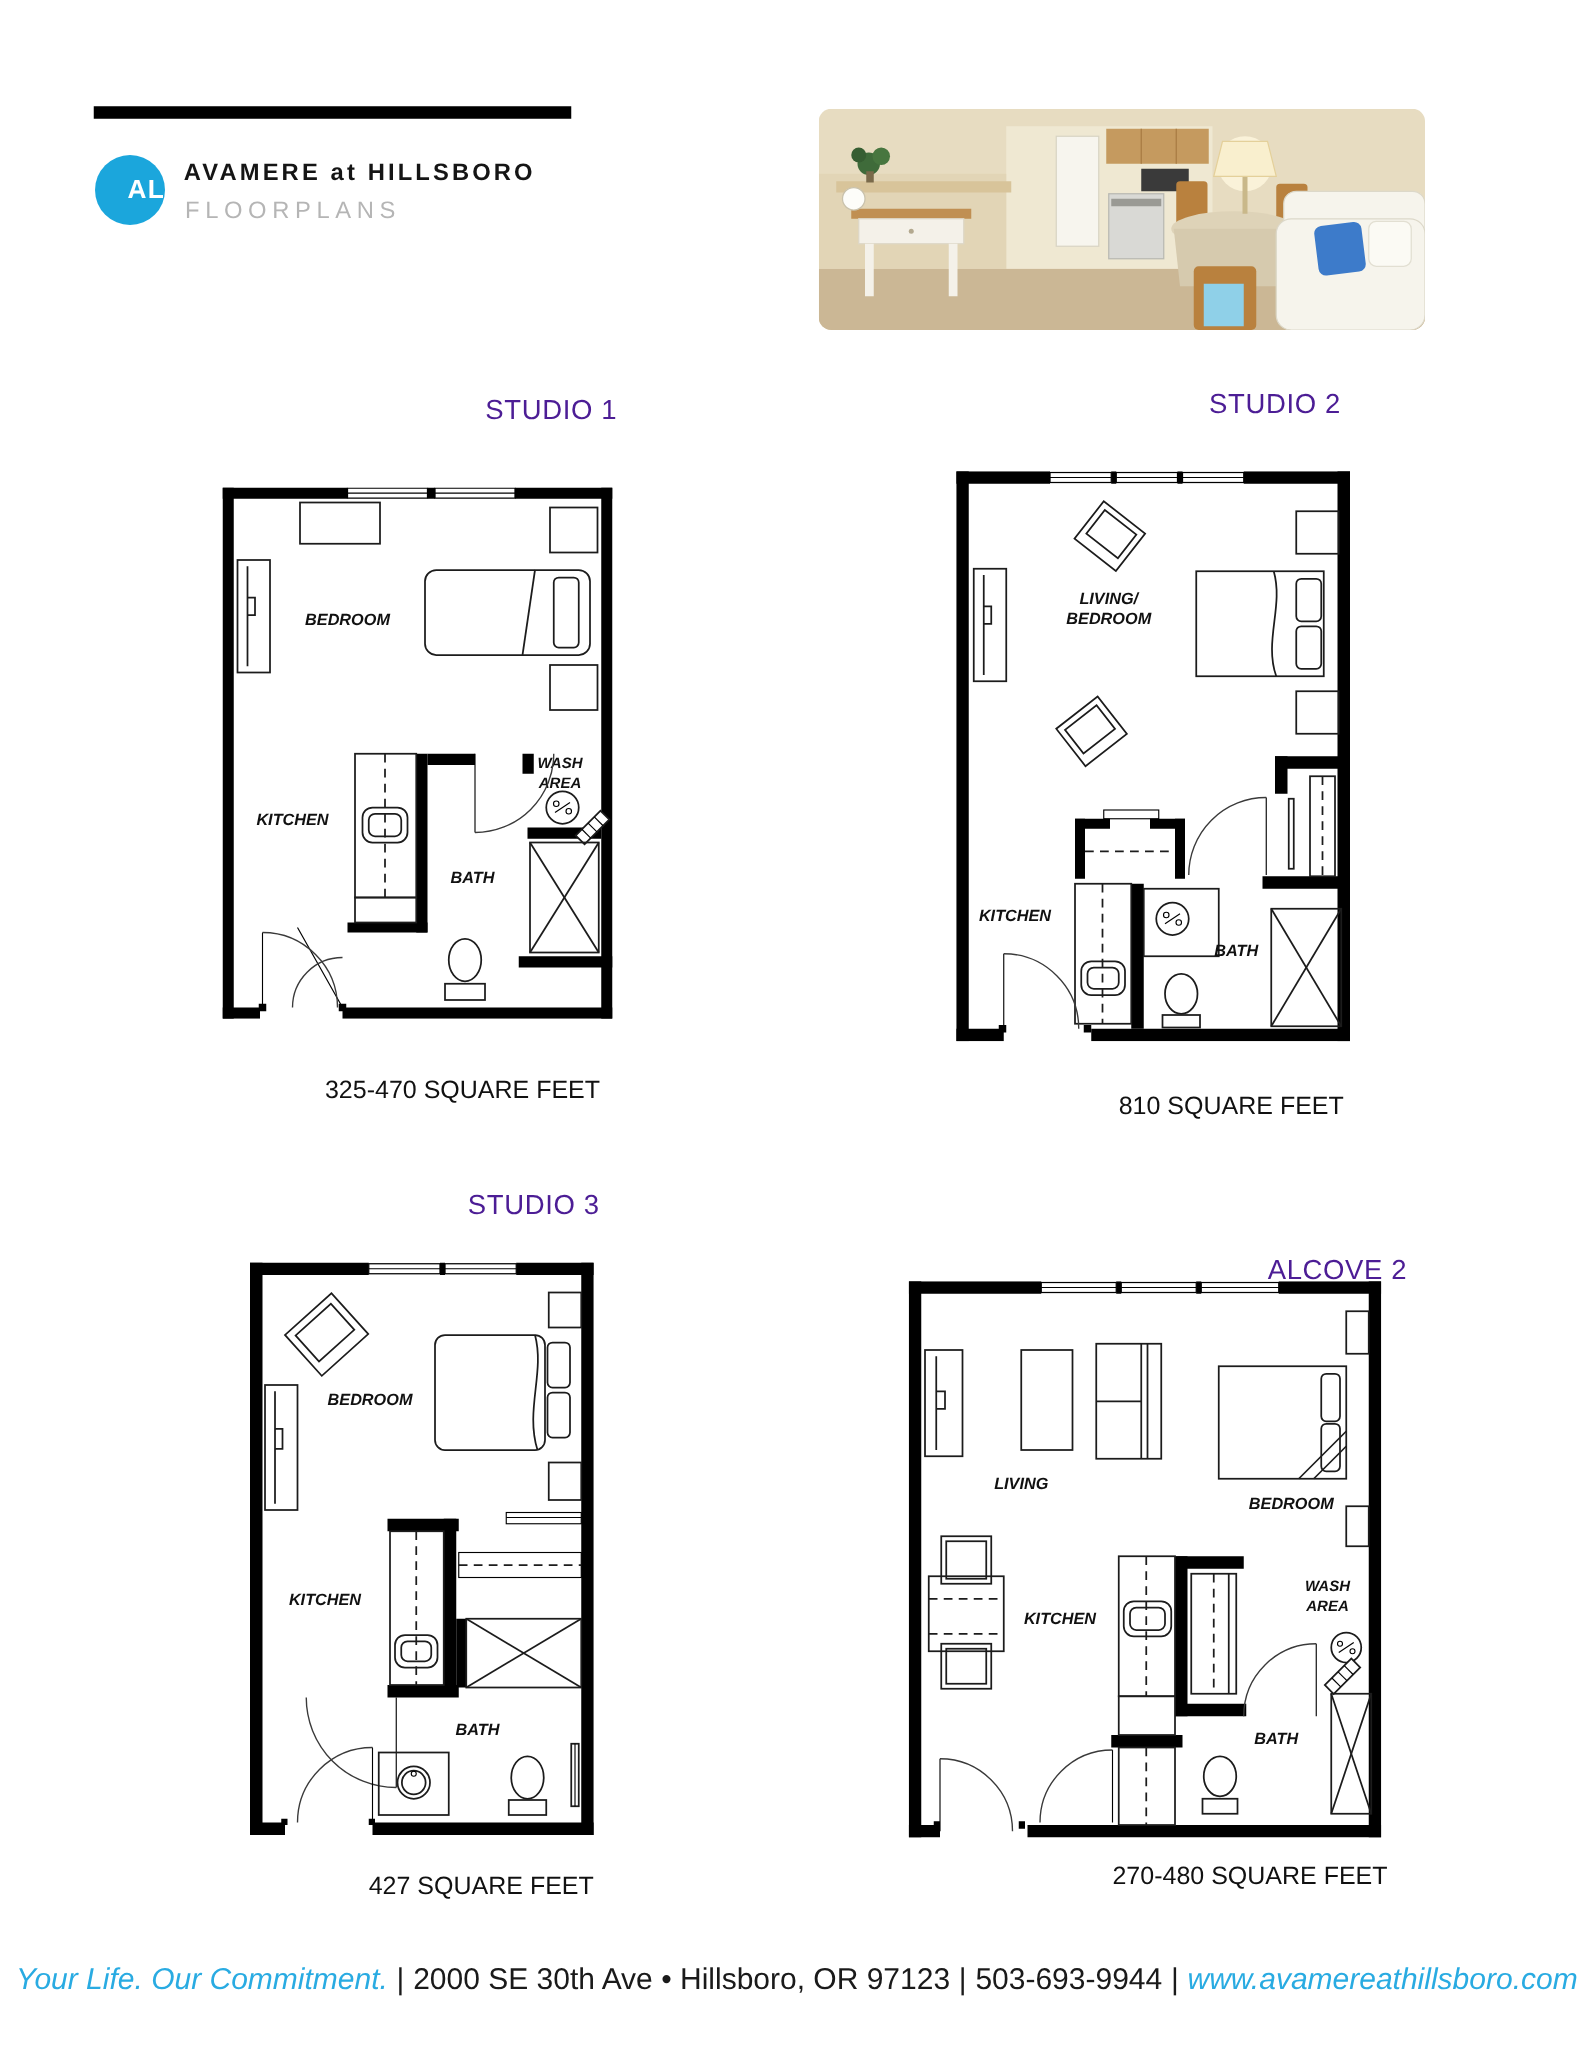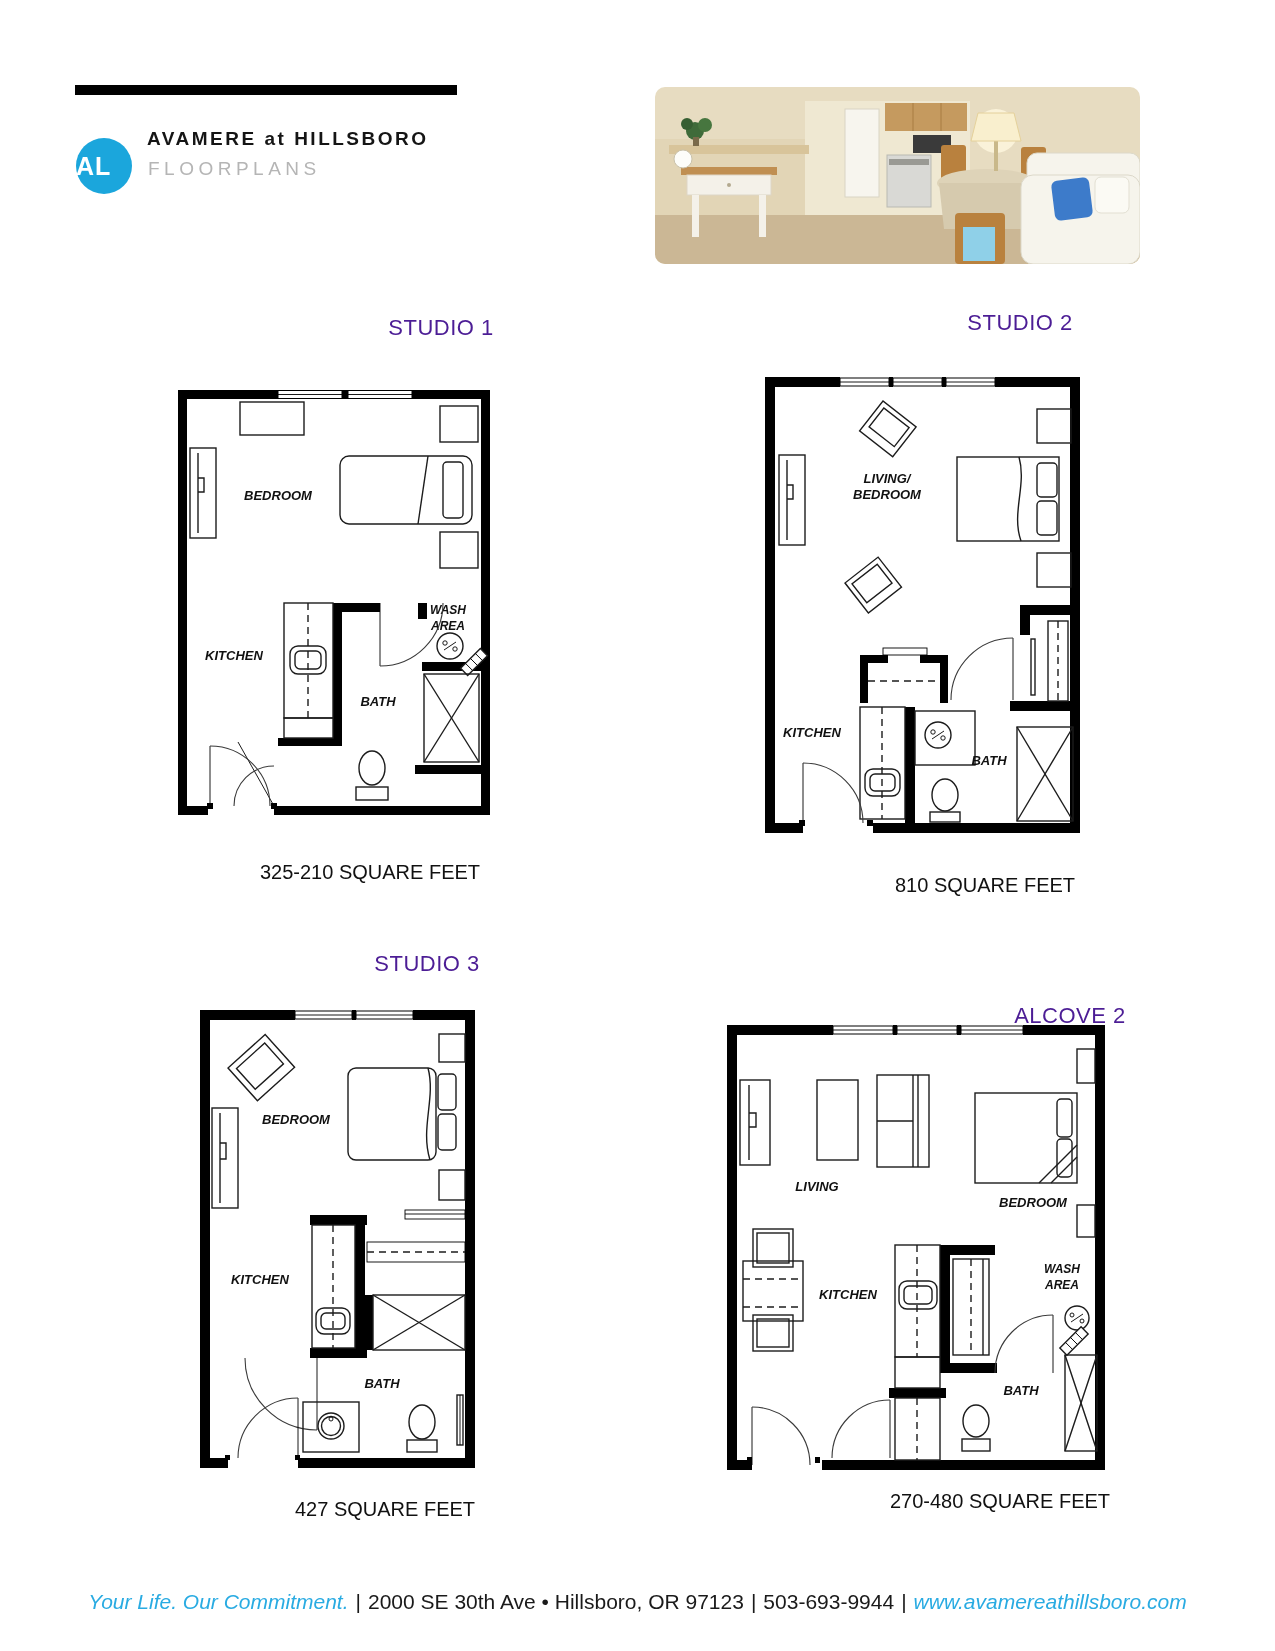--- a/index.html
+++ b/index.html
@@ -1,41 +1,41 @@
 <!DOCTYPE html>
 <html><head>
 <meta charset="utf-8">
 <style>
   html,body{margin:0;padding:0;background:#fff;}
   body{width:1275px;height:1651px;position:relative;font-family:"Liberation Sans",sans-serif;color:#111;overflow:hidden;}
   .abs{position:absolute;}
   
   .topbar{left:75px;top:85px;width:382px;height:10px;background:#000;}
-  .logo{left:76px;top:138px;width:56px;height:56px;border-radius:50%;background:#1ba6dc;color:#fff;
-        display:flex;align-items:center;justify-content:flex-start;font-weight:bold;font-size:25px;letter-spacing:1px;}
+  .logo{left:76px;top:124px;width:56px;height:56px;border-radius:50%;background:#1ba6dc;color:#fff;
+        display:flex;align-items:center;justify-content:flex-end;font-weight:bold;font-size:21px;letter-spacing:1px;}
   .brand{left:147px;top:128px;font-size:19px;font-weight:bold;letter-spacing:2.5px;color:#151515;white-space:nowrap;}
   .brandsub{left:148px;top:158px;font-size:19px;letter-spacing:4.5px;color:#b5b5b5;white-space:nowrap;}
   
   .photo{left:655px;top:87px;width:485px;height:177px;border-radius:10px;overflow:hidden;}
   
   .plan-title{font-size:22px;color:#4c1d95;text-align:center;letter-spacing:.5px;white-space:nowrap;}
   .sqft{font-size:20px;color:#111;text-align:center;white-space:nowrap;}
   .plan-svg{position:absolute;}
   
   .w{fill:#000;stroke:none;}
   .f{fill:none;stroke:#1c1c1c;stroke-width:1.4;}
   .ff{fill:#fff;stroke:#1c1c1c;stroke-width:1.4;}
   .t{fill:none;stroke:#000;stroke-width:.9;}
   .d{stroke-dasharray:7 5;}
   .arc{fill:none;stroke:#3a3a3a;stroke-width:1.1;}
   .win{fill:#fff;stroke:#000;stroke-width:1;}
   .lbl{font:italic bold 13px "Liberation Sans",sans-serif;fill:#111;text-anchor:middle;}
   .lbls{font:italic bold 12px "Liberation Sans",sans-serif;fill:#111;text-anchor:middle;}
   
-  .footer{left:0;top:1570px;width:1275px;text-align:center;font-size:21px;color:#1a1a1a;white-space:nowrap;margin-top:20px;}
+  .footer{left:0;top:1570px;width:1275px;text-align:center;font-size:24px;color:#1a1a1a;white-space:nowrap;}
   .blue{color:#29abe2;font-style:italic;}
   .footer .sep{margin:0 7px;color:#1a1a1a;}
 </style>
 </head>
 <body>
 
 <div class="abs topbar"></div>
 <div class="abs logo">
   <span>AL</span>
 </div>
@@ -169,21 +169,21 @@
   </g>
   <g>
     <line class="t" x1="60" y1="352" x2="96" y2="416"></line>
     <line class="t" x1="32" y1="356" x2="32" y2="416"></line>
     <path class="arc" d="M32,356 A60,60 0 0 1 92,416"></path>
     <path class="arc" d="M56,416 A40,40 0 0 1 96,376"></path>
     <rect class="w" x="29" y="413" width="6" height="6"></rect>
       <rect class="w" x="93" y="413" width="6" height="6"></rect>
   </g>
 </svg>
-<div class="abs sqft" style="left:220px;top:861px;width:300px">325-210 SQUARE FEET</div>
+<div class="abs sqft" style="left:220px;top:861px;width:300px">325-470 SQUARE FEET</div>
 
 <div class="abs plan-title" style="left:920px;top:310px;width:200px">STUDIO 2</div>
 <svg class="plan-svg" style="left:765px;top:377px" width="315" height="456" viewBox="0 0 315 456">
   <g>
     <rect class="w" x="0" y="0" width="75" height="10"></rect>
       <rect class="w" x="124" y="0" width="4" height="10"></rect>
     <rect class="w" x="177" y="0" width="4" height="10"></rect>
       <rect class="w" x="230" y="0" width="85" height="10"></rect>
     <rect class="w" x="0" y="0" width="10" height="456"></rect>
       <rect class="w" x="305" y="0" width="10" height="456"></rect>

